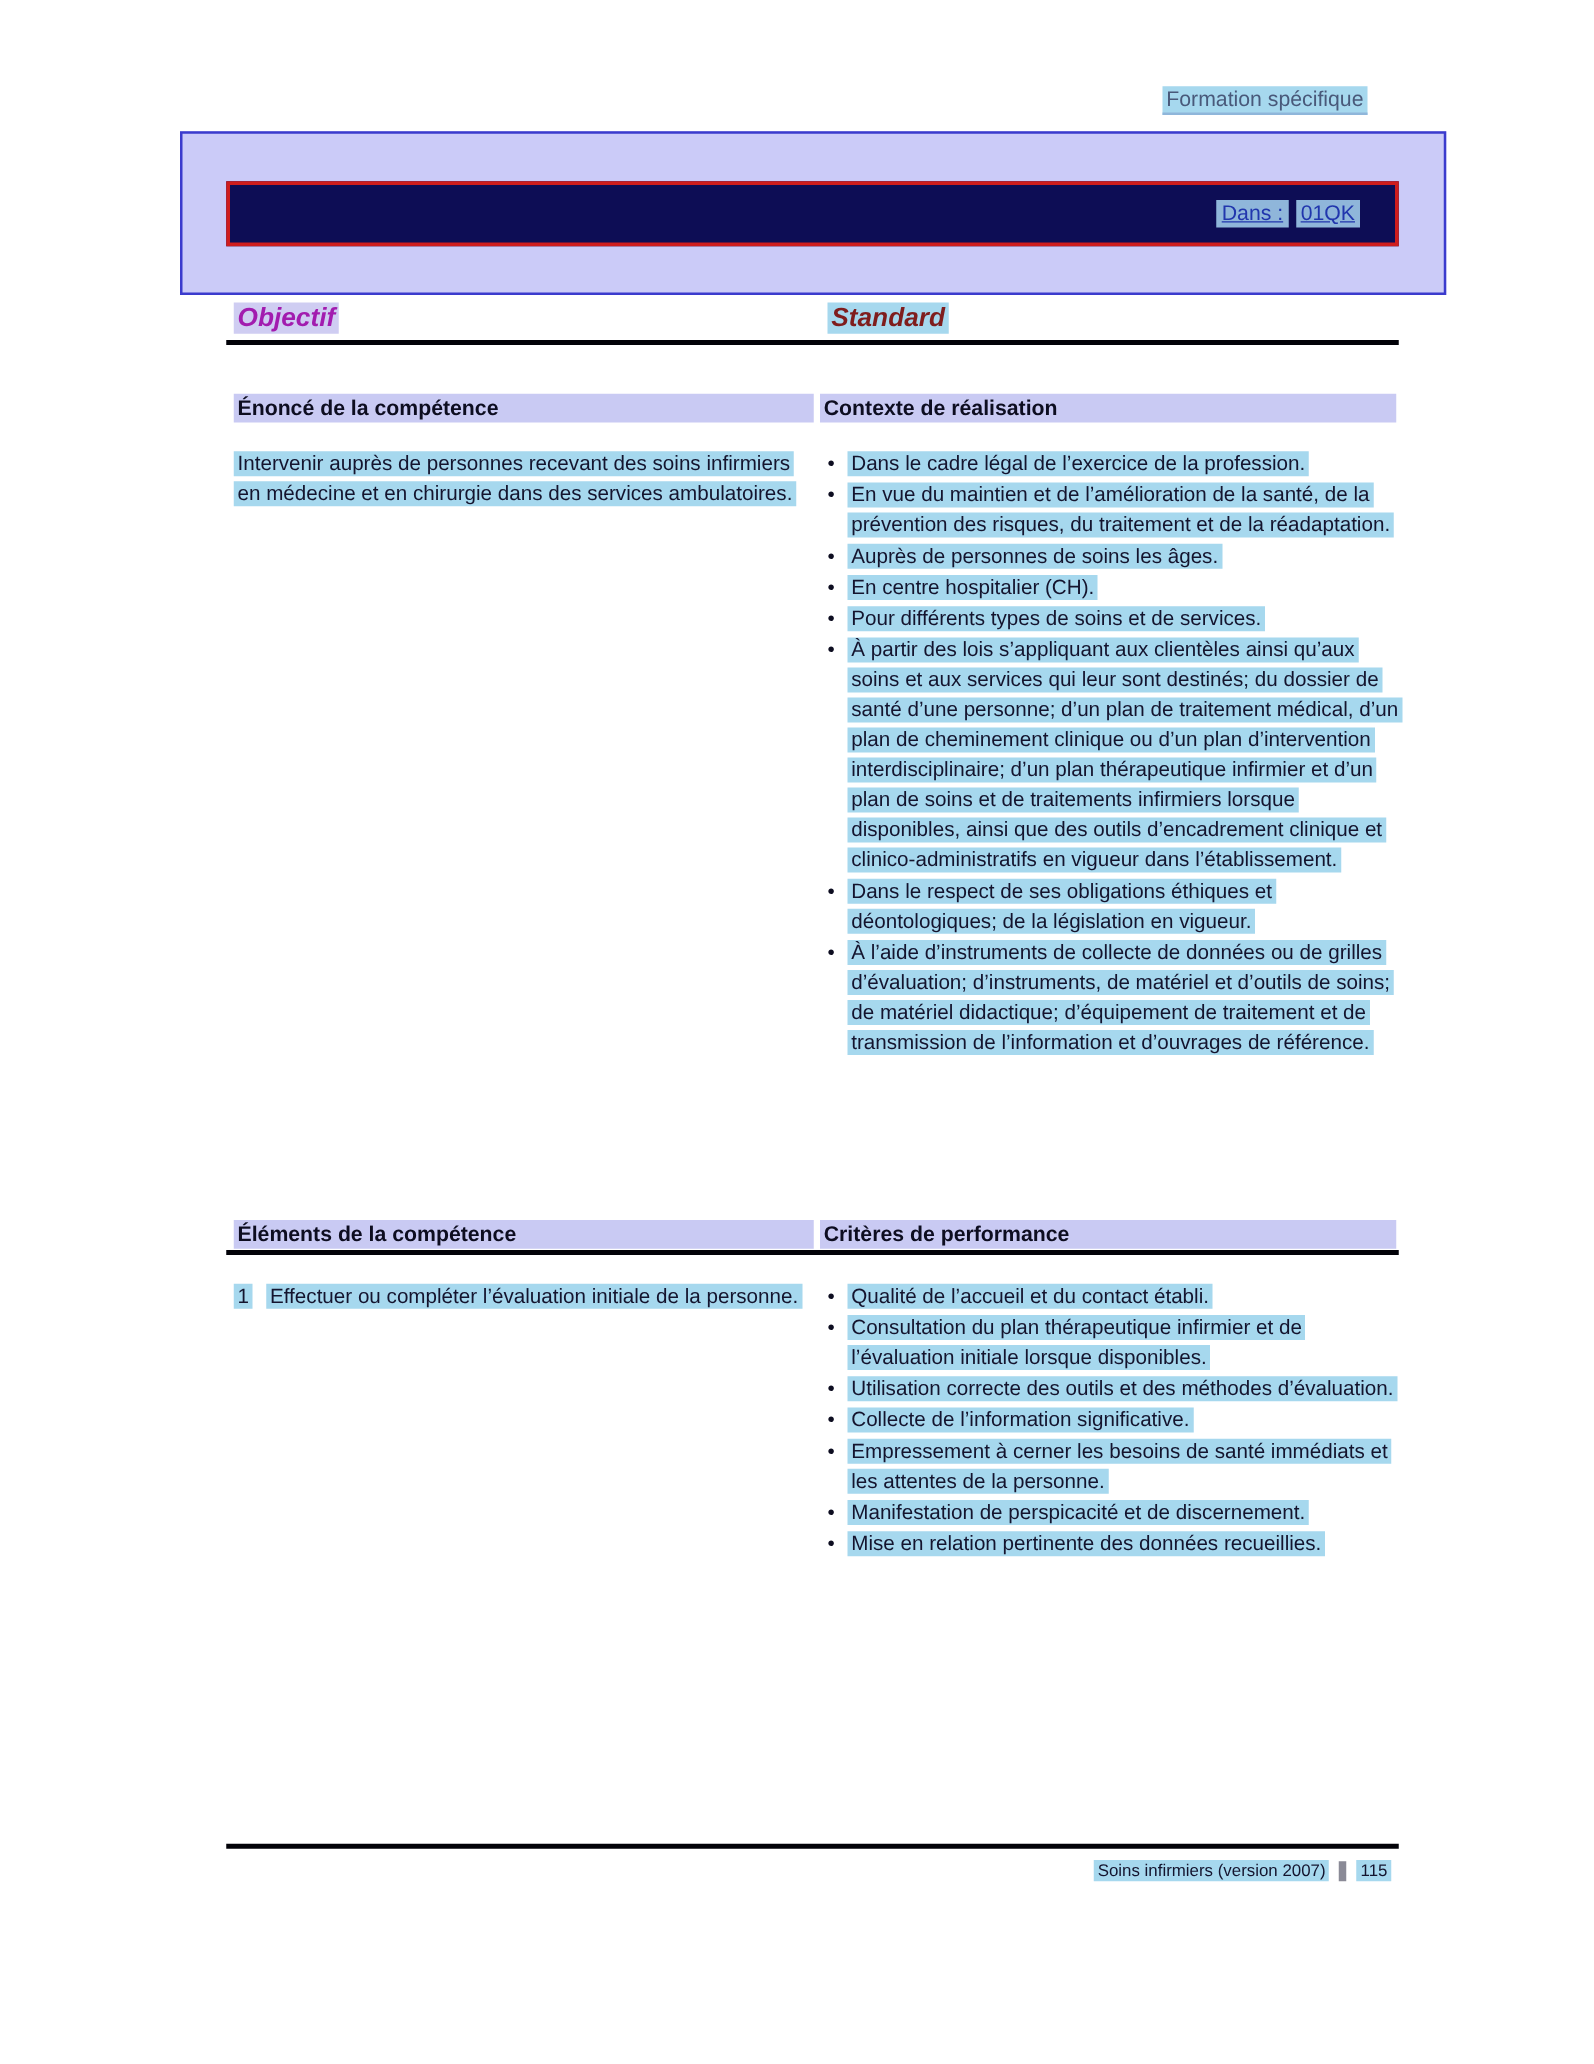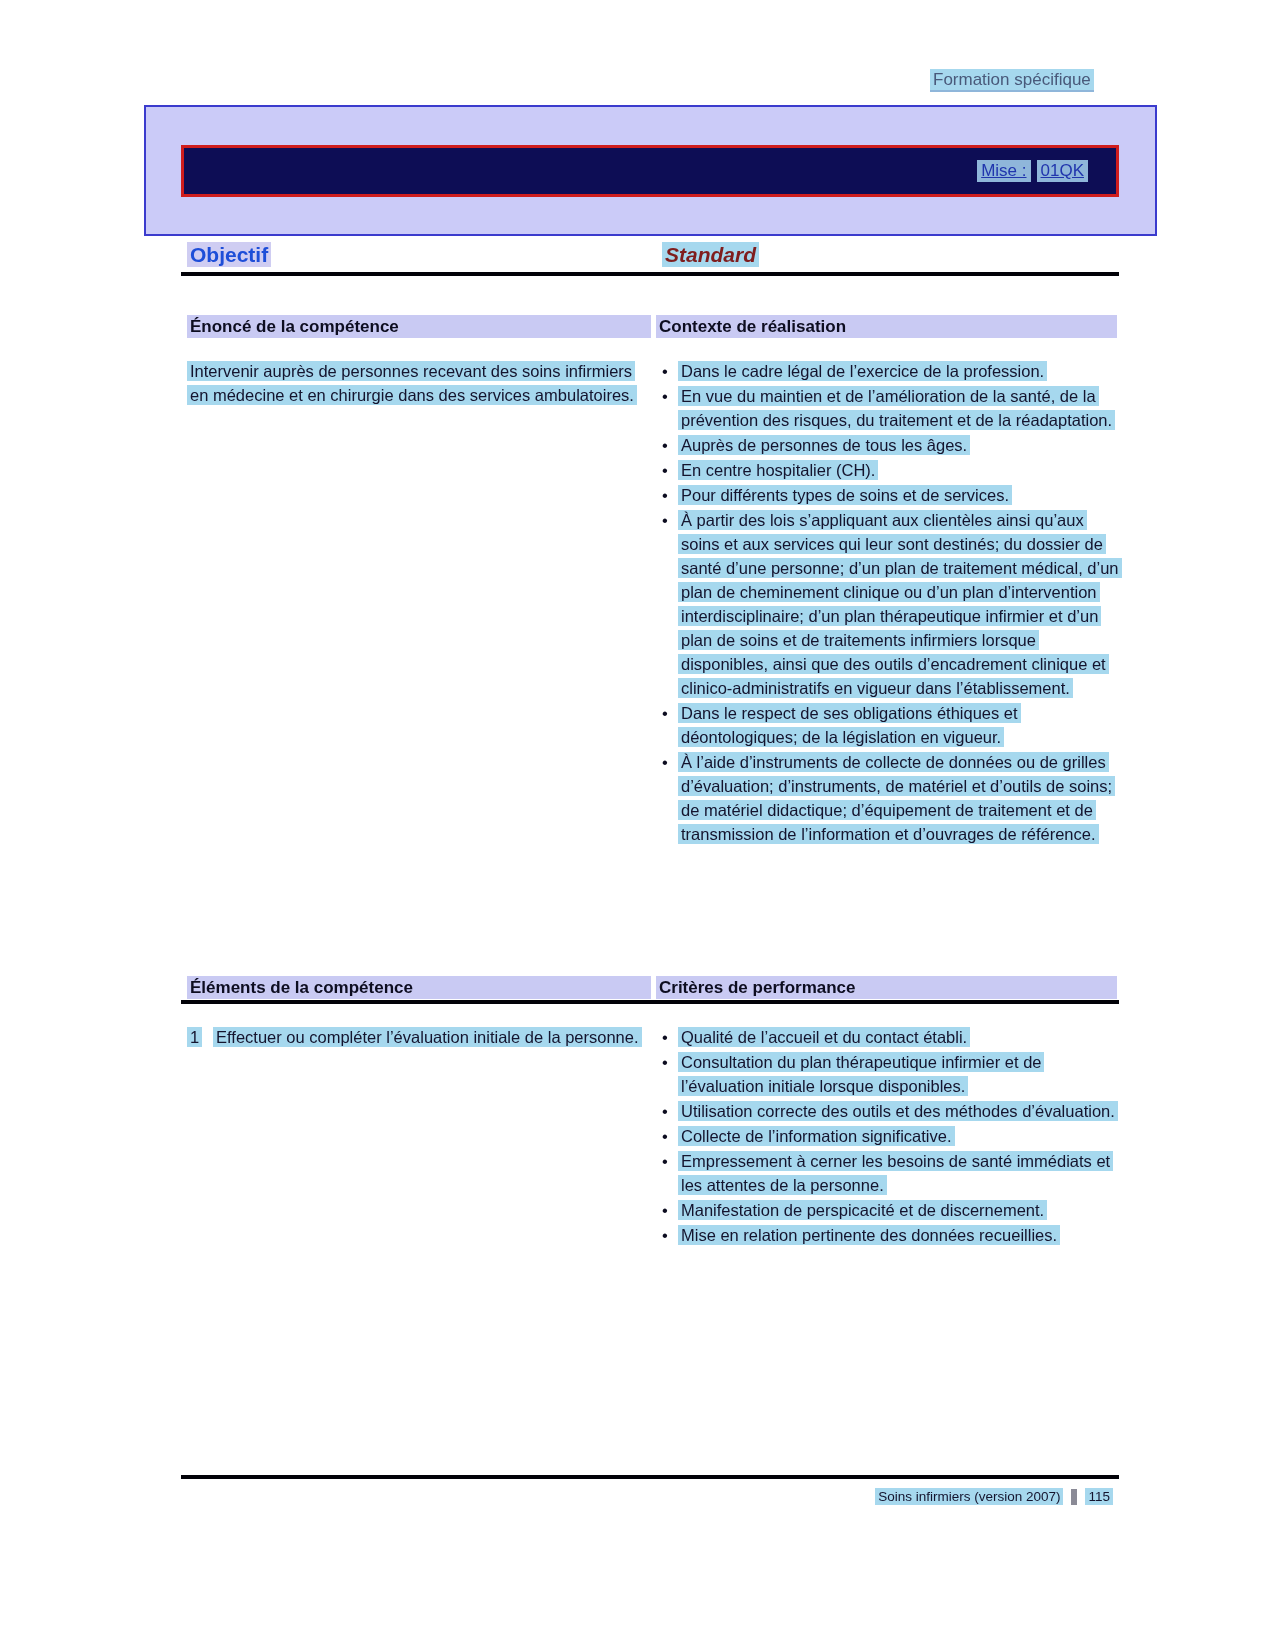--- a/index.html
+++ b/index.html
@@ -53,21 +53,21 @@
   .hl-code {
     background: #8fb6da;
     color: #2136ad;
     font-size: 17px;
     padding: 1px 4px;
     text-decoration: underline;
   }
   .code-gap { width: 6px; }
 
   
-  .obj-title { left: 143px; top: 243px; font-size: 21px; font-weight: bold; color: #1d4ed8; }
+  .obj-title { left: 143px; top: 243px; font-size: 21px; font-weight: bold; font-style: italic; color: #a21caf; }
   .std-title { left: 618px; top: 243px; font-size: 21px; font-weight: bold; font-style: italic; color: #7f1d1d; }
 
   .rule { background: #020208; }
   .rule1 { left: 137px; top: 272px; width: 938px; height: 4px; }
   .rule2 { left: 137px; top: 1000px; width: 938px; height: 4px; }
   .footer-rule { left: 137px; top: 1475px; width: 938px; height: 4px; }
 
   
   .bar {
     background: #c9caf3;
@@ -122,21 +122,21 @@
 <body>
 
 <div class="page">
 
   <div class="abs top-label">
     <span class="hl">Formation spécifique</span>
   </div>
 
   <div class="abs banner-outer">
     <div class="banner-inner">
-      <span class="hl-code">Mise :</span>
+      <span class="hl-code">Dans :</span>
       <span class="code-gap"></span>
       <span class="hl-code">01QK</span>
     </div>
   </div>
 
   <div class="abs obj-title">
     <span class="hl-lav">Objectif</span>
   </div>
   <div class="abs std-title">
     <span class="hl">Standard</span>
@@ -149,21 +149,21 @@
   <div class="abs bar sec1-right-header">
     <span>Contexte de réalisation</span>
   </div>
 
   <div class="abs body-text sec1-left-body">
     <span class="hl">Intervenir auprès de personnes recevant des soins infirmiers en médecine et en chirurgie dans des services ambulatoires.</span>
   </div>
   <ul class="abs body-text bullets sec1-right-body">
       <li><span class="hl">Dans le cadre légal de l’exercice de la profession.</span></li>
       <li><span class="hl">En vue du maintien et de l’amélioration de la santé, de la prévention des risques, du traitement et de la réadaptation.</span></li>
-      <li><span class="hl">Auprès de personnes de tous les âges.</span></li>
+      <li><span class="hl">Auprès de personnes de soins les âges.</span></li>
       <li><span class="hl">En centre hospitalier (CH).</span></li>
       <li><span class="hl">Pour différents types de soins et de services.</span></li>
       <li><span class="hl">À partir des lois s’appliquant aux clientèles ainsi qu’aux soins et aux services qui leur sont destinés; du dossier de santé d’une personne; d’un plan de traitement médical, d’un plan de cheminement clinique ou d’un plan d’intervention interdisciplinaire; d’un plan thérapeutique infirmier et d’un plan de soins et de traitements infirmiers lorsque disponibles, ainsi que des outils d’encadrement clinique et clinico-administratifs en vigueur dans l’établissement.</span></li>
       <li><span class="hl">Dans le respect de ses obligations éthiques et déontologiques; de la législation en vigueur.</span></li>
       <li><span class="hl">À l’aide d’instruments de collecte de données ou de grilles d’évaluation; d’instruments, de matériel et d’outils de soins; de matériel didactique; d’équipement de traitement et de transmission de l’information et d’ouvrages de référence.</span></li>
     </ul>
 
   <div class="abs bar sec2-left-header">
     <span>Éléments de la compétence</span>
   </div>

